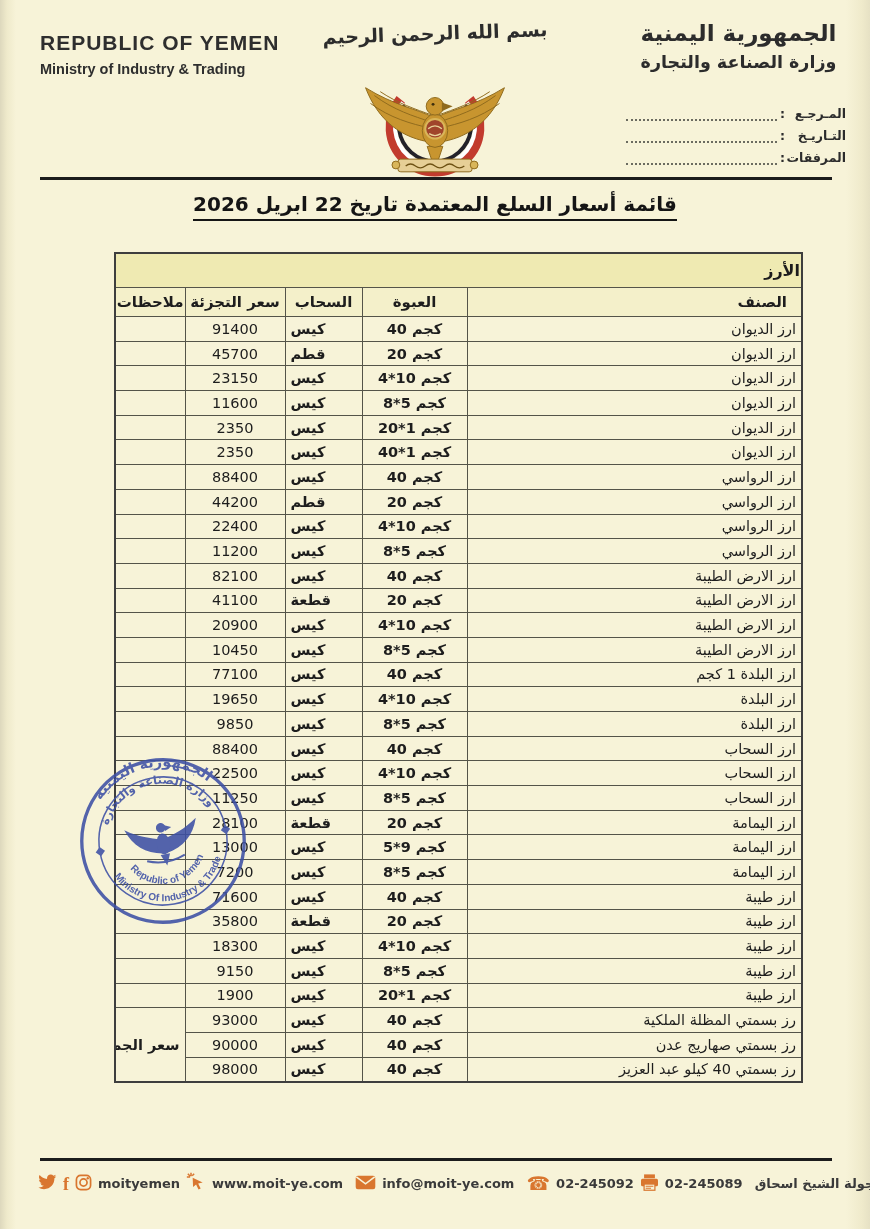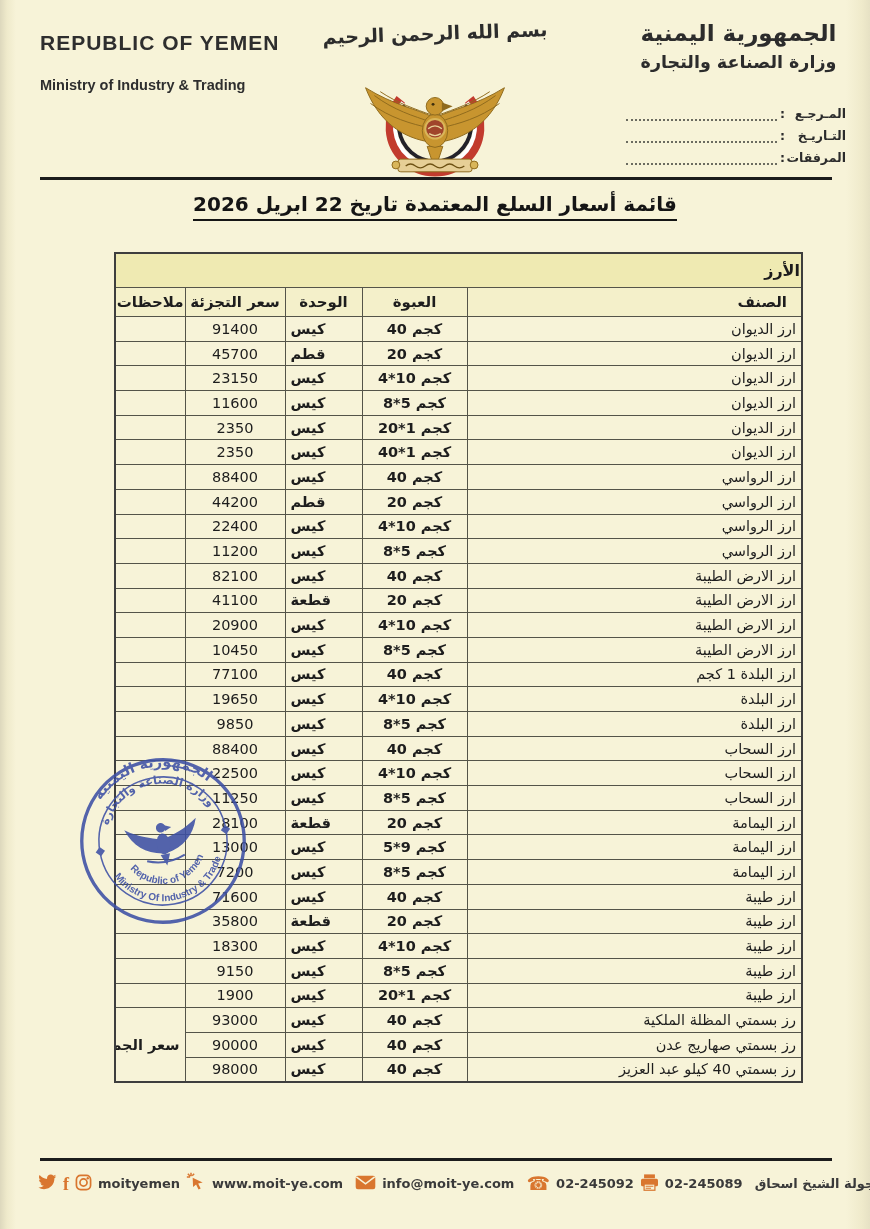--- a/index.html
+++ b/index.html
@@ -5,21 +5,21 @@
   html,body{margin:0;padding:0;background:#9a9a92;}
   .page{
     position:relative;width:870px;height:1229px;margin:0 auto;overflow:hidden;
     background:linear-gradient(90deg,#ddd8bd 0px,#efeacb 7px,#f7f3d8 16px,#f7f3d8 846px,#efeacb 862px,#e6e1c4 870px);
     font-family:"DejaVu Sans",sans-serif;color:#1d1d1d;
   }
   
   .letterhead{position:relative;height:178px;}
   .en-block{position:absolute;left:40px;top:30px;line-height:1.25;color:#2e2e2e;}
   .en-title{font-size:21px;font-weight:bold;letter-spacing:1px;font-family:"Liberation Sans","DejaVu Sans",sans-serif;}
-  .en-sub{font-size:14.5px;font-weight:bold;margin-top:20px;font-family:"Liberation Sans","DejaVu Sans",sans-serif;}
+  .en-sub{font-size:14.5px;font-weight:bold;margin-top:4px;font-family:"Liberation Sans","DejaVu Sans",sans-serif;}
   .bismillah{position:absolute;left:50%;top:22px;transform:translateX(-50%) rotate(-2deg);
     font-size:19px;font-weight:bold;color:#2c2c2c;white-space:nowrap;}
   .emblem{position:absolute;left:50%;top:62px;transform:translateX(-50%);}
   .ar-cal{position:absolute;right:24px;top:20px;width:215px;text-align:center;color:#2c2c2c;}
   .ar-cal-1{font-size:23px;font-weight:bold;}
   .ar-cal-2{font-size:17.5px;font-weight:bold;margin-top:6px;}
   .refs{position:absolute;right:24px;top:106px;width:220px;font-size:12.5px;font-weight:bold;color:#2c2c2c;}
   .ref-row{display:flex;flex-direction:row-reverse;align-items:flex-end;margin-bottom:7px;}
   .ref-label{display:inline-block;width:58px;text-align:right;white-space:nowrap;}
   .ref-colon{padding:0 3px;}
@@ -140,21 +140,21 @@
         <col style="width:100px">
         <col style="width:70px">
     </colgroup>
     <thead>
       <tr>
         <th class="band-cell" colspan="5">الأرز</th>
       </tr>
       <tr class="hdr">
         <th class="h-item">الصنف</th>
         <th>العبوة</th>
-        <th>الوحدة</th>
+        <th>السحاب</th>
         <th>سعر التجزئة</th>
         <th>ملاحظات</th>
       </tr>
     </thead>
     <tbody>
         <tr>
           <td class="item" dir="rtl">ارز الديوان</td>
           <td class="pack" dir="ltr">40 كجم</td>
           <td class="unit" dir="rtl">كيس</td>
           <td class="price" dir="ltr">91400</td>

